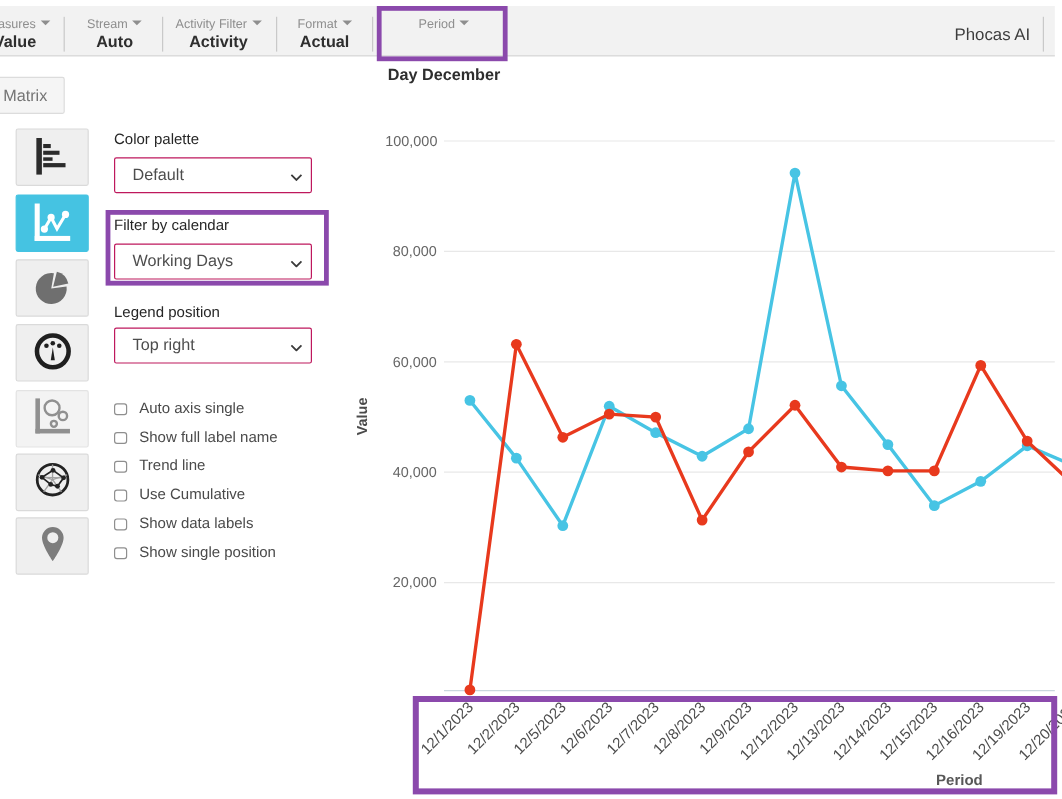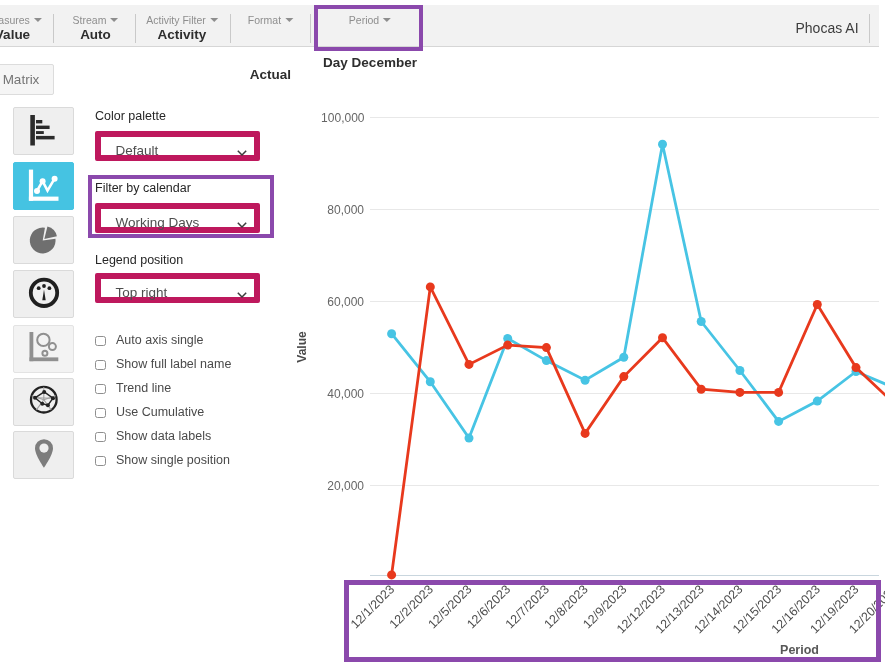--- a/index.html
+++ b/index.html
@@ -26,21 +26,21 @@
 
   
   .ibtn { position:absolute; left:13px; width:61px; height:48px;
     background:#efefef; border:1px solid #dadada; border-radius:2px; }
   .ibtn.sel { background:#45c3e2; border-color:#45c3e2; }
   .ibtn svg { position:absolute; left:0; top:0; }
 
   
   .plabel { position:absolute; left:95px; font-size:12.5px; font-weight:normal; color:#262626; white-space:nowrap;}
   .psel { position:absolute; left:95px; width:165px; height:30px; background:#fff;
-    border:6px solid #be185d; border-radius:2px; font-size:13.5px; color:#4d4d4d;
+    border:1px solid #be185d; border-radius:2px; font-size:13.5px; color:#4d4d4d;
     line-height:28px; padding-left:14.5px; }
   .psel svg { position:absolute; right:7px; top:12.5px; }
   .cbrow { position:absolute; left:95px; height:14px; }
   .cbox { position:absolute; left:0px; top:0px; width:10.5px; height:10.5px;
     border:1.5px solid #8f8f8f; border-radius:2.5px; background:#fff; }
   .cbtext { position:absolute; left:21px; top:-2.5px; font-size:12.5px; color:#4a4a4a; white-space:nowrap; }
 
   
   .hl { position:absolute; border:4.2px solid #8b49ac; background:transparent; }
 
@@ -52,21 +52,21 @@
 <div class="tb-label" style="left:12.8px;">Measures<span class="tri"></span></div>
 <div class="tb-value" style="left:12.5px;">Value</div>
 <div class="tb-sep" style="left:53px;"></div>
 <div class="tb-label" style="left:95.5px;">Stream<span class="tri"></span></div>
 <div class="tb-value" style="left:95.5px;">Auto</div>
 <div class="tb-sep" style="left:134.5px;"></div>
 <div class="tb-label" style="left:182px;">Activity Filter<span class="tri"></span></div>
 <div class="tb-value" style="left:182px;text-align:right;">Activity</div>
 <div class="tb-sep" style="left:229.5px;"></div>
 <div class="tb-label" style="left:270.5px;">Format<span class="tri"></span></div>
-<div class="tb-value" style="left:270.5px;margin-top:40px;">Actual</div>
+<div class="tb-value" style="left:270.5px;">Actual</div>
 <div class="tb-sep" style="left:309.5px;"></div>
 <div class="tb-label" style="left:370px;">Period<span class="tri"></span></div>
 <div class="tb-value" style="left:370px;margin-top:28px;">Day December</div>
 <div class="tb-value" style="left:827px; font-weight:normal; color:#3d3d3d; top:20px; font-size:14px;">Phocas AI</div>
 <div class="tb-sep" style="left:869px;"></div>
 
 <div id="matrix">Matrix</div>
 
 <div class="ibtn" style="top:107.4px;">
   <svg width="59" height="46" viewBox="0 0 59 46">

